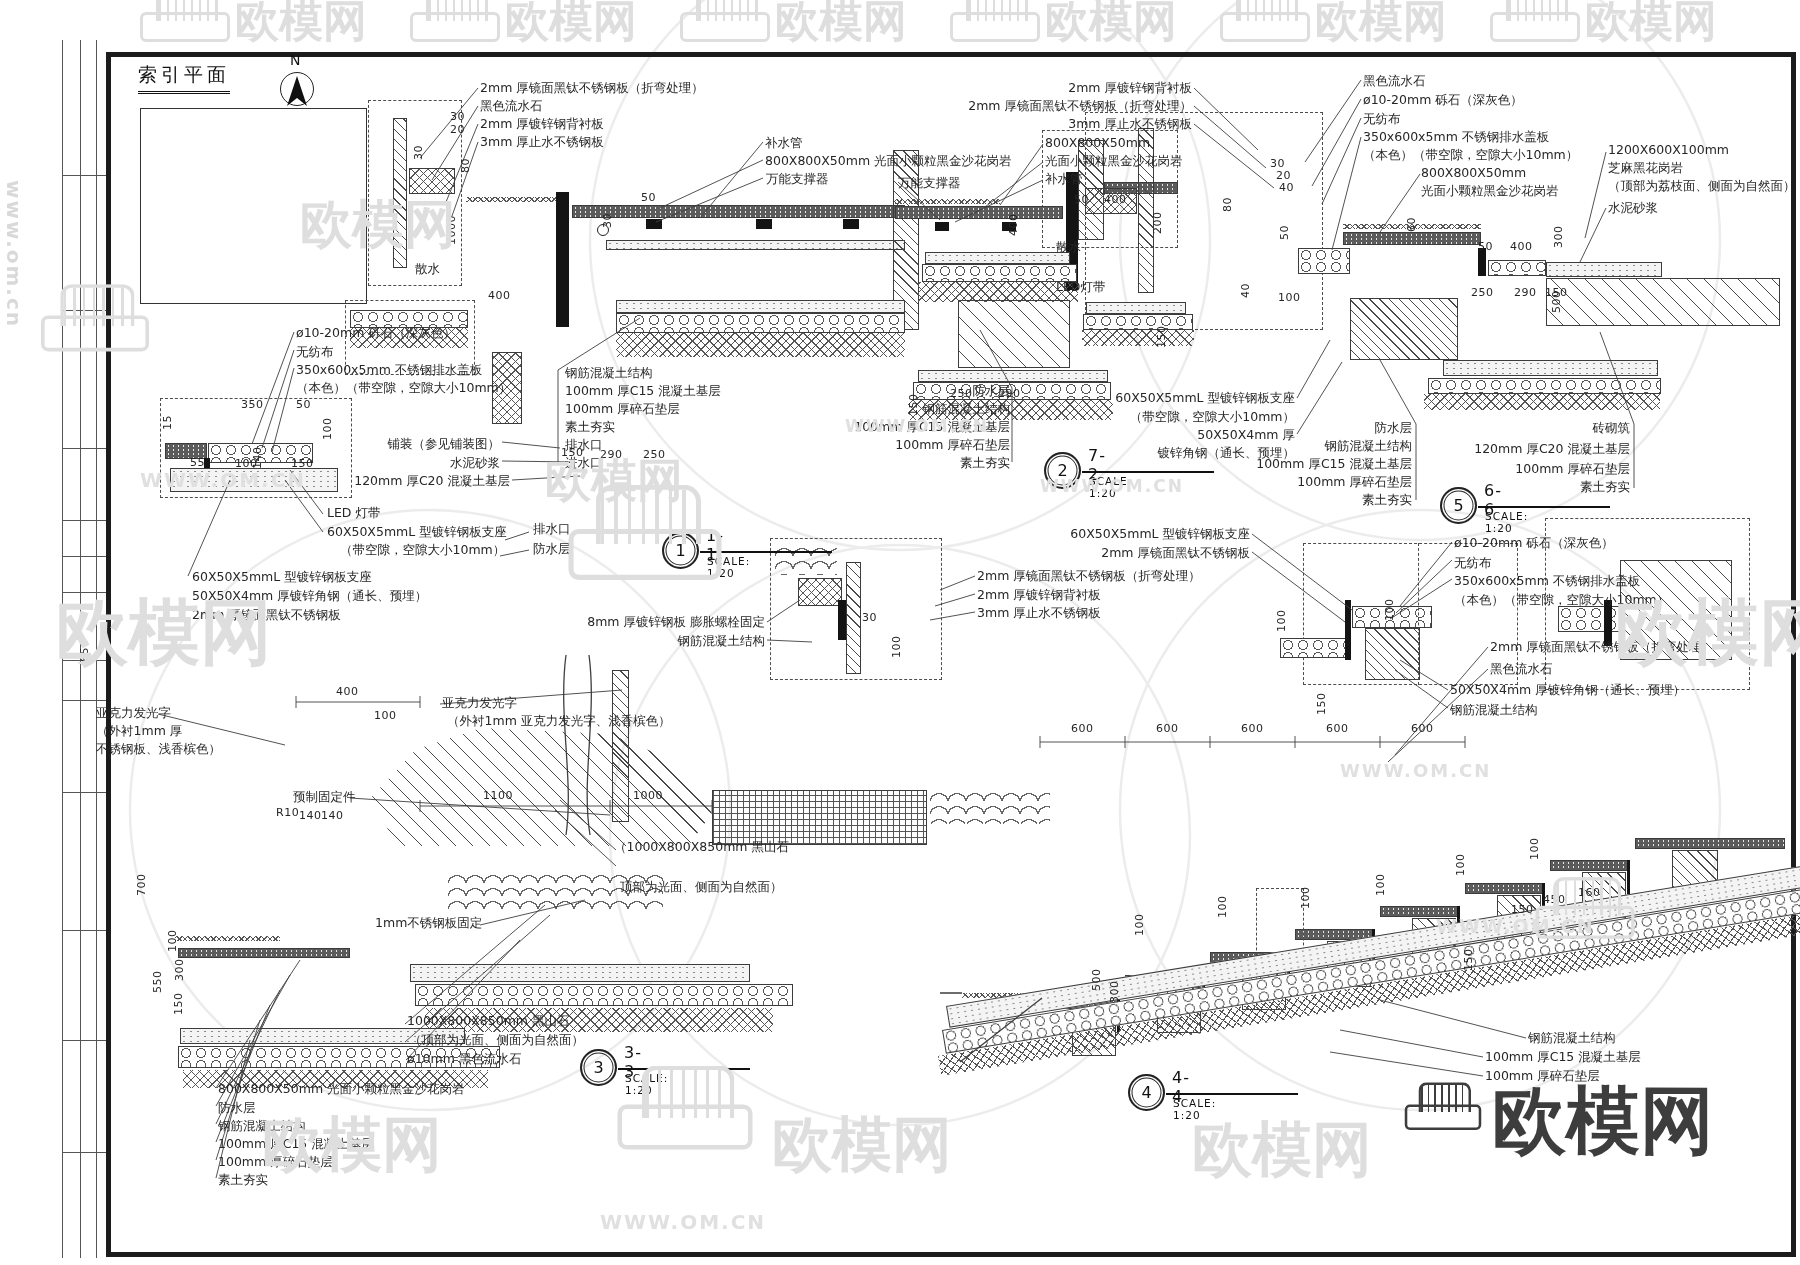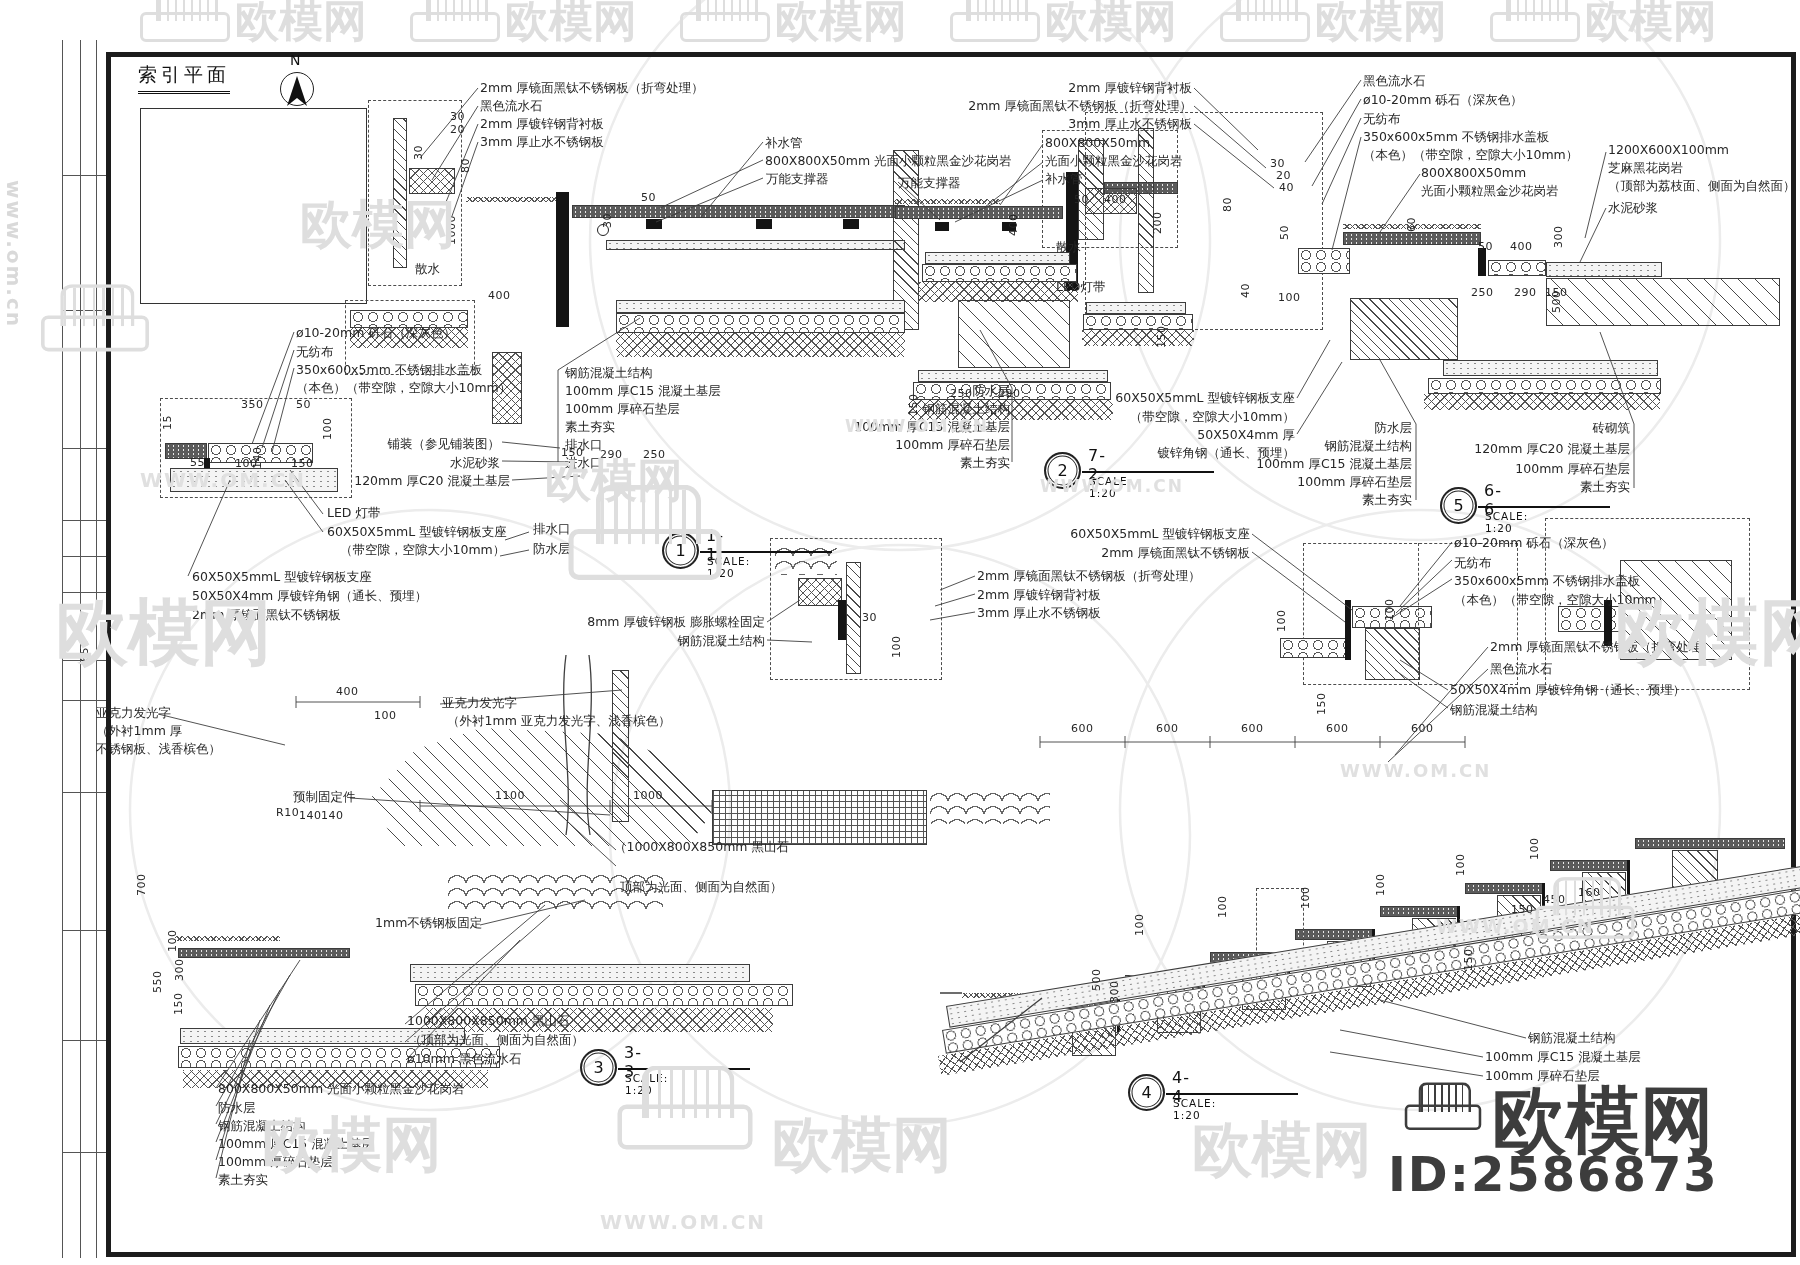--- a/index.html
+++ b/index.html
@@ -250,21 +250,20 @@
                M420 806L712 806 M420 800L420 812 M610 800L610 812 M712 800L712 812"></path>
     </g>
     <g fill="none" stroke="#3e3e3e" stroke-width="1.3">
       <path d="M566 655C558 715 574 780 566 835 M589 655C597 715 581 780 590 835"></path>
       <path d="M940 993L962 993 M1042 998L960 1062"></path>
     </g>
   </svg>
 
   <div class="sofa" style="--c:#3d3d3d;left:1398px;top:1078px;transform:scale(.85);"></div>
   <div class="wm-bold" style="left:1492px;top:1072px;font-size:74px;">欧模网</div>
-  <div class="wm-bold" style="left:1388px;top:1146px;font-size:48px;letter-spacing:2px;">ID:2586873</div>
   <div class="wm-vert" style="left:26px;top:180px;font-size:20px;">www.om.cn</div>
 
 <div class="lab" style="left: 480px; top: 81px;">2mm 厚镜面黑钛不锈钢板（折弯处理）</div>
     <div class="lab" style="left: 480px; top: 99px;">黑色流水石</div>
     <div class="lab" style="left: 480px; top: 117px;">2mm 厚镀锌钢背衬板</div>
     <div class="lab" style="left: 480px; top: 135px;">3mm 厚止水不锈钢板</div>
     <div class="lab" style="left: 765px; top: 136px;">补水管</div>
     <div class="lab" style="left: 765px; top: 154px;">800X800X50mm 光面小颗粒黑金沙花岗岩</div>
     <div class="lab" style="left: 766px; top: 172px;">万能支撑器</div>
     <div class="lab ra" style="left: 1192px; top: 81px;">2mm 厚镀锌钢背衬板</div>
@@ -405,21 +404,21 @@
     <div class="dim" style="left: 1514px; top: 286px;">290</div>
     <div class="dim" style="left: 1545px; top: 286px;">150</div>
     <div class="dim rot" style="left: 1563px; top: 300px;">500</div>
     <div class="dim rot" style="left: 1288px; top: 619px;">100</div>
     <div class="dim rot" style="left: 1396px; top: 608px;">100</div>
     <div class="dim rot" style="left: 1328px; top: 702px;">150</div>
     <div class="dim" style="left: 862px; top: 611px;">30</div>
     <div class="dim rot" style="left: 903px; top: 645px;">100</div>
     <div class="dim" style="left: 336px; top: 685px;">400</div>
     <div class="dim" style="left: 374px; top: 709px;">100</div>
-    <div class="dim" style="left: 483px; top: 789px; margin-left: 12px;">1100</div>
+    <div class="dim" style="left: 483px; top: 789px;">1100</div>
     <div class="dim" style="left: 633px; top: 789px;">1000</div>
     <div class="dim" style="left: 276px; top: 806px;">R10</div>
     <div class="dim" style="left: 299px; top: 809px;">140</div>
     <div class="dim" style="left: 321px; top: 809px;">140</div>
     <div class="dim rot" style="left: 91px; top: 649px;">650</div>
     <div class="dim rot" style="left: 148px; top: 883px;">700</div>
     <div class="dim rot" style="left: 179px; top: 939px;">100</div>
     <div class="dim rot" style="left: 186px; top: 968px;">300</div>
     <div class="dim rot" style="left: 164px; top: 980px;">550</div>
     <div class="dim rot" style="left: 185px; top: 1002px;">150</div>

